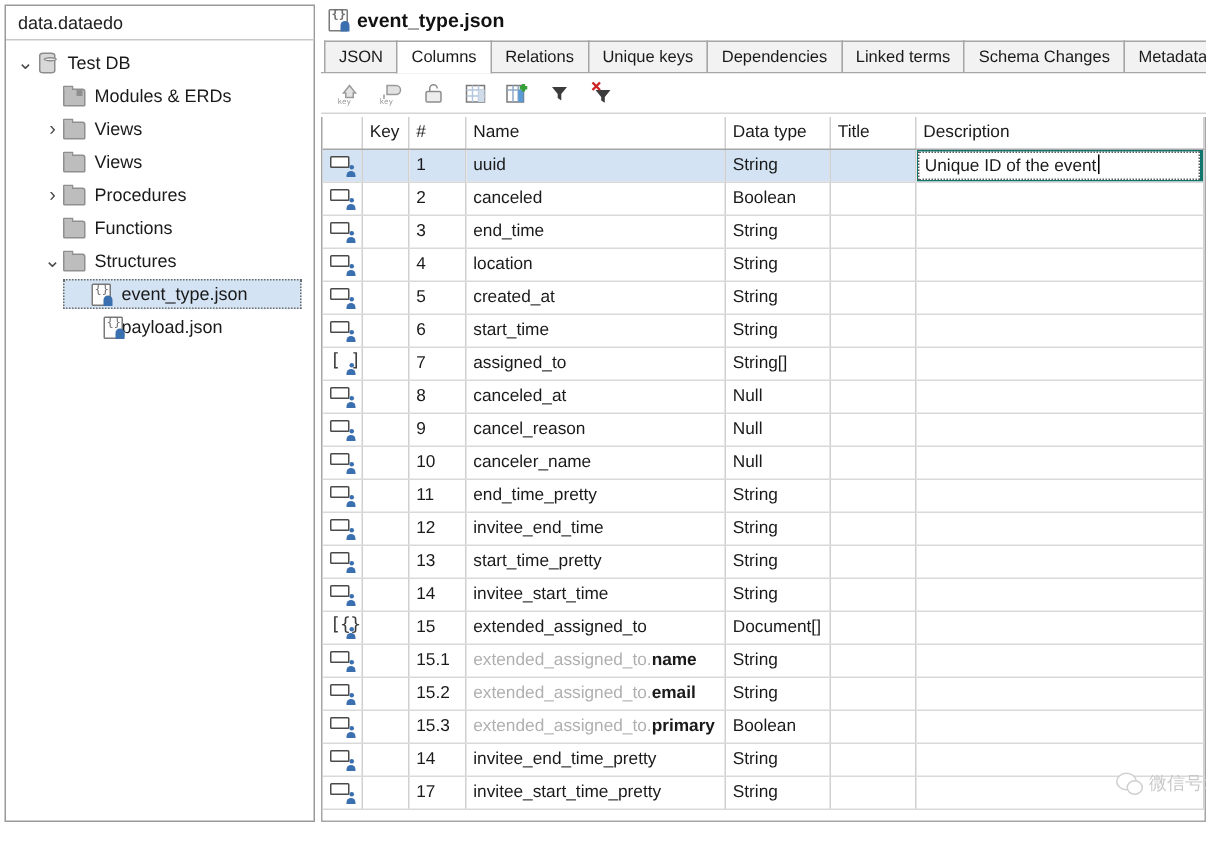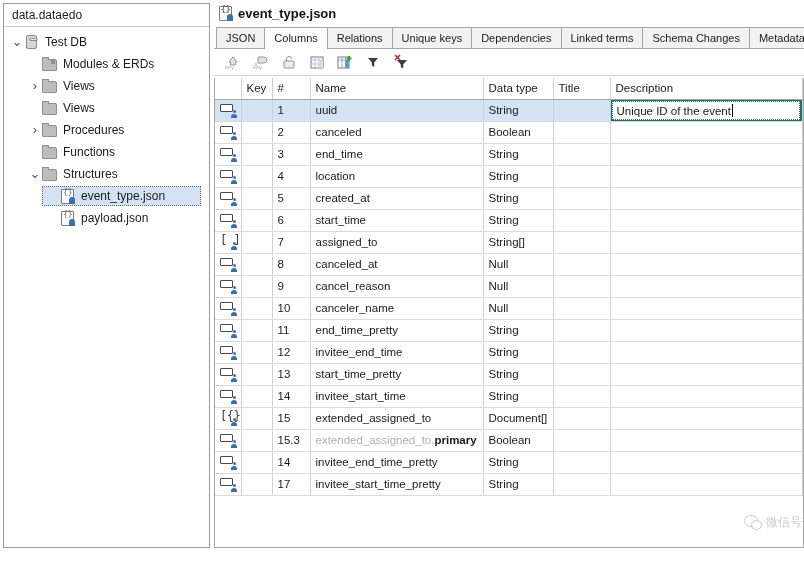--- a/index.html
+++ b/index.html
@@ -392,21 +392,21 @@
           <span class="tree-label">Structures</span>
         </div>
         <div class="tree-row selected" style="padding-left: 42px;">
           <span class="sel-box"></span>
           <span class="twisty"></span>
           <span class="tree-icon">
             <span class="ic-struct" style="position: absolute;"></span>
           </span>
           <span class="tree-label">event_type.json</span>
         </div>
-        <div class="tree-row" style="padding-left: 42px;">
+        <div class="tree-row" style="padding-left: 42px; text-align: center;">
           <span class="twisty"></span>
           <span class="tree-icon">
             <span class="ic-struct" style="position: absolute;"></span>
           </span>
           <span class="tree-label">payload.json</span>
         </div>
       </div>
   </div>
 
   <div id="right">
@@ -622,20 +622,38 @@
               <td class="c-key"></td>
               <td class="c-num">15</td>
               <td class="c-name"><span>extended_assigned_to</span></td>
               <td class="c-type">Document[]</td>
               <td class="c-title"></td>
               <td class="c-desc"></td>
             </tr>
             <tr class="">
               <td class="c-icon"><span class="rowicon"><span class="box"></span><span class="person"></span></span></td>
               <td class="c-key"></td>
+              <td class="c-num">15.1</td>
+              <td class="c-name"><span class="dim-prefix">extended_assigned_to.</span><span class="bold-suffix">name</span></td>
+              <td class="c-type">String</td>
+              <td class="c-title"></td>
+              <td class="c-desc"></td>
+            </tr>
+            <tr class="">
+              <td class="c-icon"><span class="rowicon"><span class="box"></span><span class="person"></span></span></td>
+              <td class="c-key"></td>
+              <td class="c-num">15.2</td>
+              <td class="c-name"><span class="dim-prefix">extended_assigned_to.</span><span class="bold-suffix">email</span></td>
+              <td class="c-type">String</td>
+              <td class="c-title"></td>
+              <td class="c-desc"></td>
+            </tr>
+            <tr class="">
+              <td class="c-icon"><span class="rowicon"><span class="box"></span><span class="person"></span></span></td>
+              <td class="c-key"></td>
               <td class="c-num">15.3</td>
               <td class="c-name"><span class="dim-prefix">extended_assigned_to.</span><span class="bold-suffix">primary</span></td>
               <td class="c-type">Boolean</td>
               <td class="c-title"></td>
               <td class="c-desc"></td>
             </tr>
             <tr class="">
               <td class="c-icon"><span class="rowicon"><span class="box"></span><span class="person"></span></span></td>
               <td class="c-key"></td>
               <td class="c-num">14</td>

